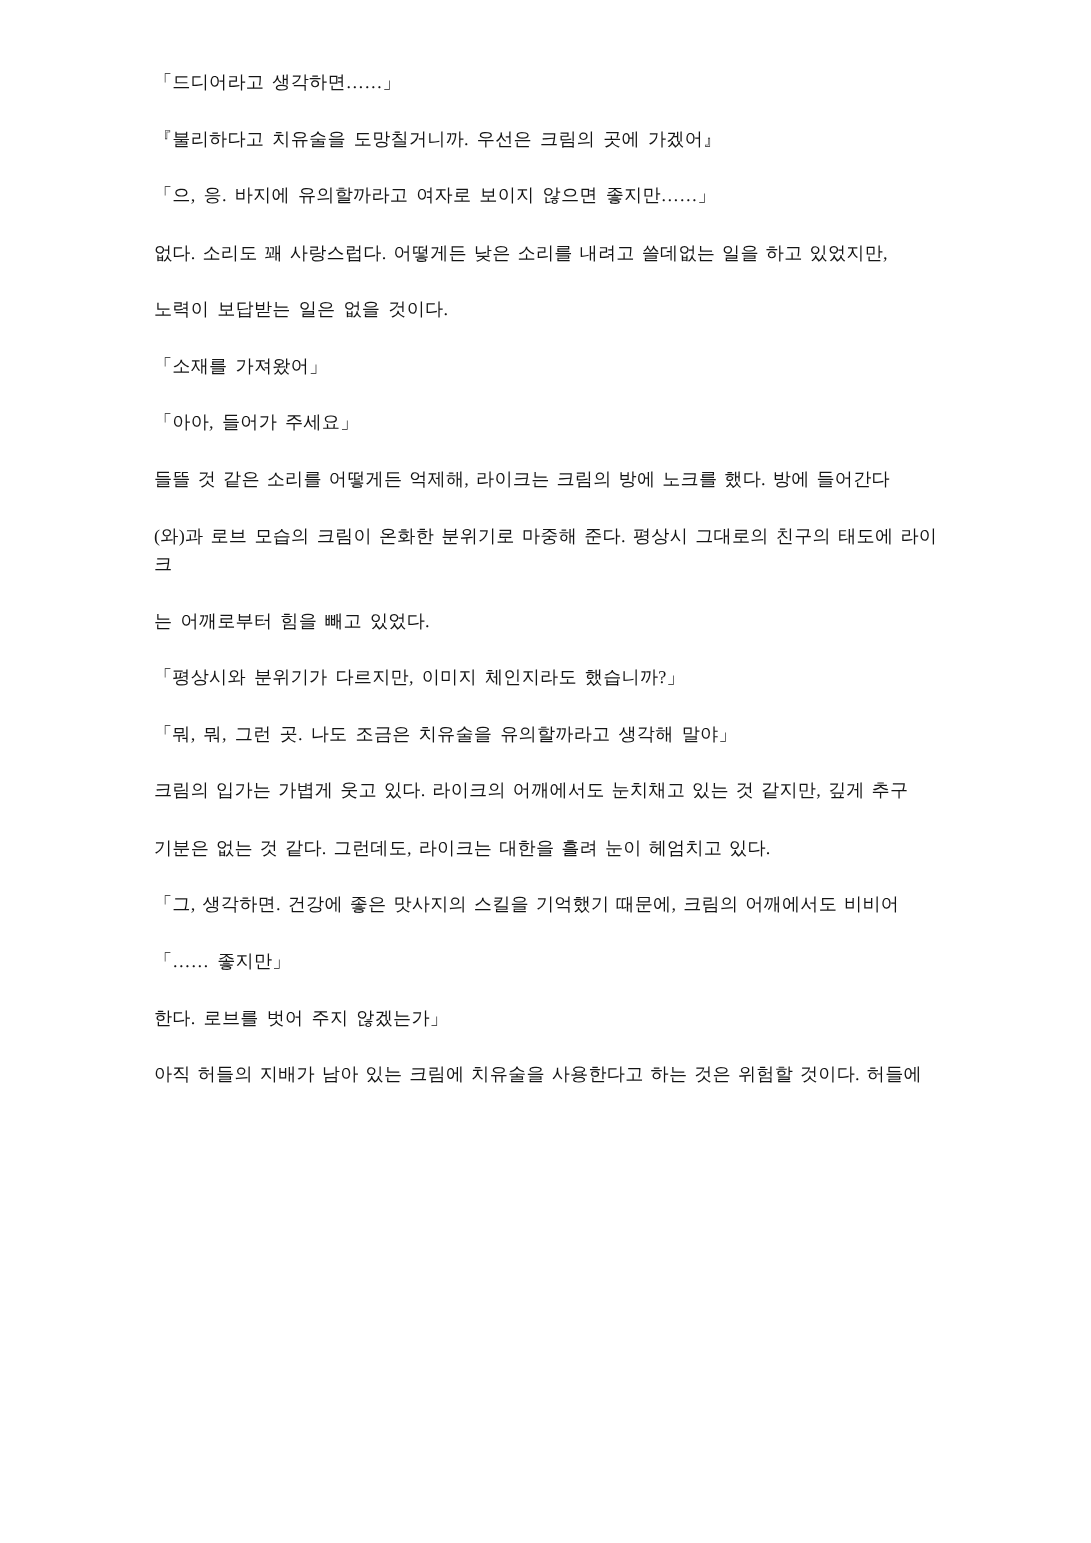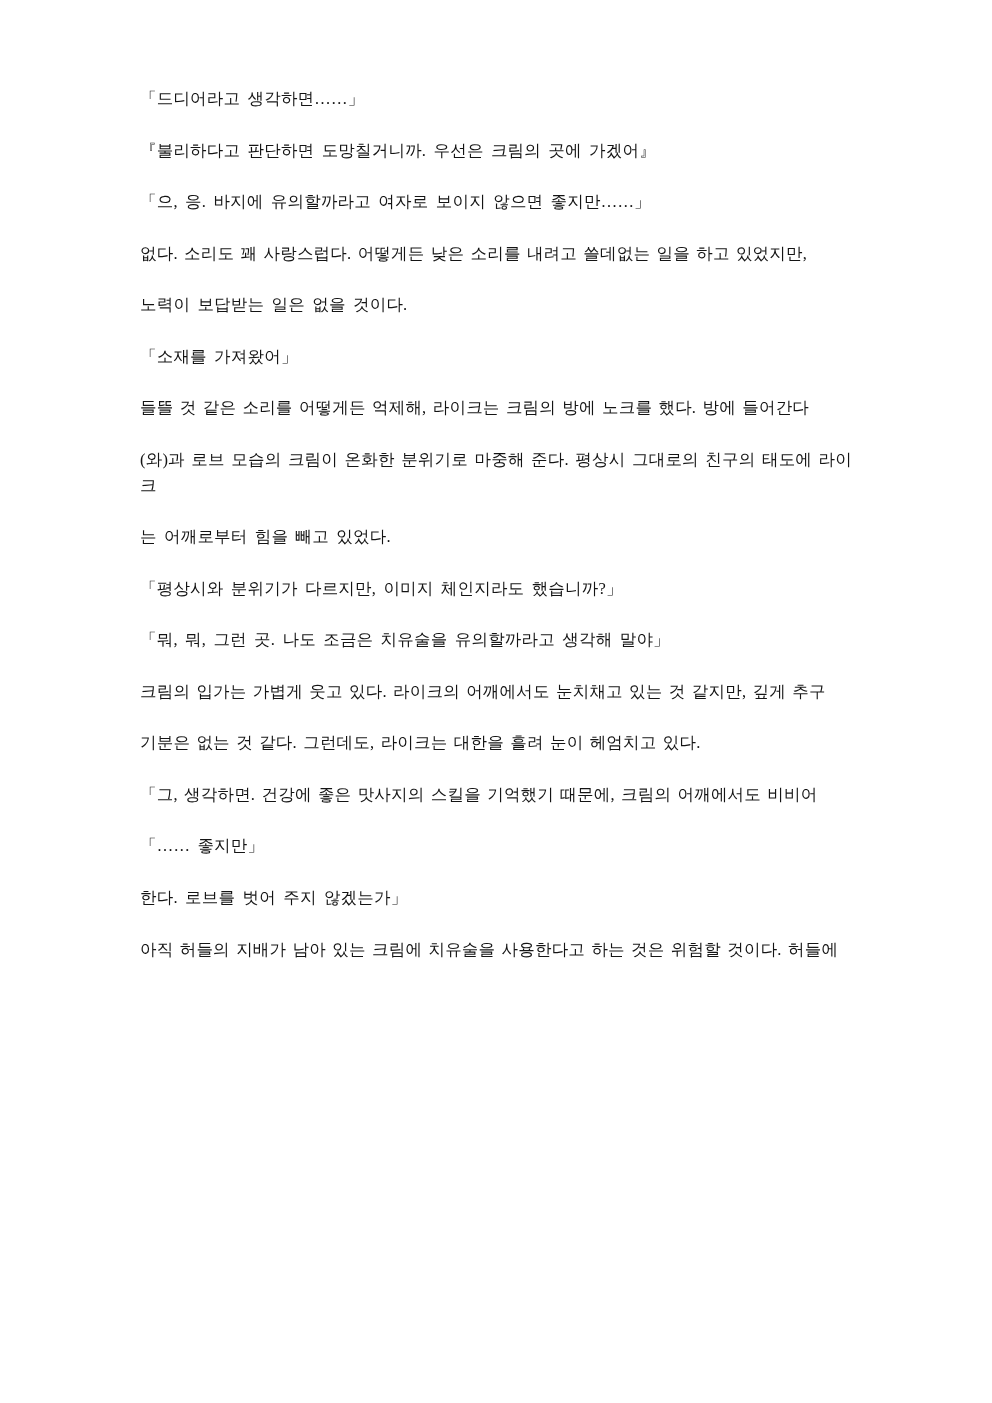--- a/index.html
+++ b/index.html
@@ -11,21 +11,21 @@
     width: 992px;
     min-height: 1403px;
     font-family: "Liberation Serif", "DejaVu Serif", serif;
     color: #000000;
   }
   .page {
     position: relative;
     width: 992px;
     min-height: 1403px;
     box-sizing: border-box;
-    padding: 86px 140px 60px 140px;
+    padding: 62px 140px 60px 140px;
   }
   .doc-body {
     display: block;
   }
   p.para {
     margin: 0 0 26px 0;
     font-size: 16.5px;
     line-height: 1.55;
     color: #141414;
     letter-spacing: 0.2px;
@@ -38,25 +38,26 @@
     text-justify: inter-word;
     word-spacing: 2px;
   }
 </style>
 </head>
 <body>
 
 <div class="page">
   <div class="doc-body">
     <p class="para">「드디어라고 생각하면……」</p>
-    <p class="para">『불리하다고 판단하면 도망칠거니까. 우선은 크림의 곳에 가겠어』</p>
+    <p class="para">『불리하다고 치유술을 도망칠거니까. 우선은 크림의 곳에 가겠어』</p>
     <p class="para">「으, 응. 바지에 유의할까라고 여자로 보이지 않으면 좋지만……」</p>
     <p class="para justify">없다. 소리도 꽤 사랑스럽다. 어떻게든 낮은 소리를 내려고 쓸데없는 일을 하고 있었지만,</p>
     <p class="para">노력이 보답받는 일은 없을 것이다.</p>
     <p class="para">「소재를 가져왔어」</p>
+    <p class="para">「아아, 들어가 주세요」</p>
     <p class="para justify">들뜰 것 같은 소리를 어떻게든 억제해, 라이크는 크림의 방에 노크를 했다. 방에 들어간다</p>
     <p class="para justify">(와)과 로브 모습의 크림이 온화한 분위기로 마중해 준다. 평상시 그대로의 친구의 태도에 라이크</p>
     <p class="para">는 어깨로부터 힘을 빼고 있었다.</p>
     <p class="para">「평상시와 분위기가 다르지만, 이미지 체인지라도 했습니까?」</p>
     <p class="para">「뭐, 뭐, 그런 곳. 나도 조금은 치유술을 유의할까라고 생각해 말야」</p>
     <p class="para justify">크림의 입가는 가볍게 웃고 있다. 라이크의 어깨에서도 눈치채고 있는 것 같지만, 깊게 추구</p>
     <p class="para justify">기분은 없는 것 같다. 그런데도, 라이크는 대한을 흘려 눈이 헤엄치고 있다.</p>
     <p class="para justify">「그, 생각하면. 건강에 좋은 맛사지의 스킬을 기억했기 때문에, 크림의 어깨에서도 비비어</p>
     <p class="para">「…… 좋지만」</p>
     <p class="para">한다. 로브를 벗어 주지 않겠는가」</p>

